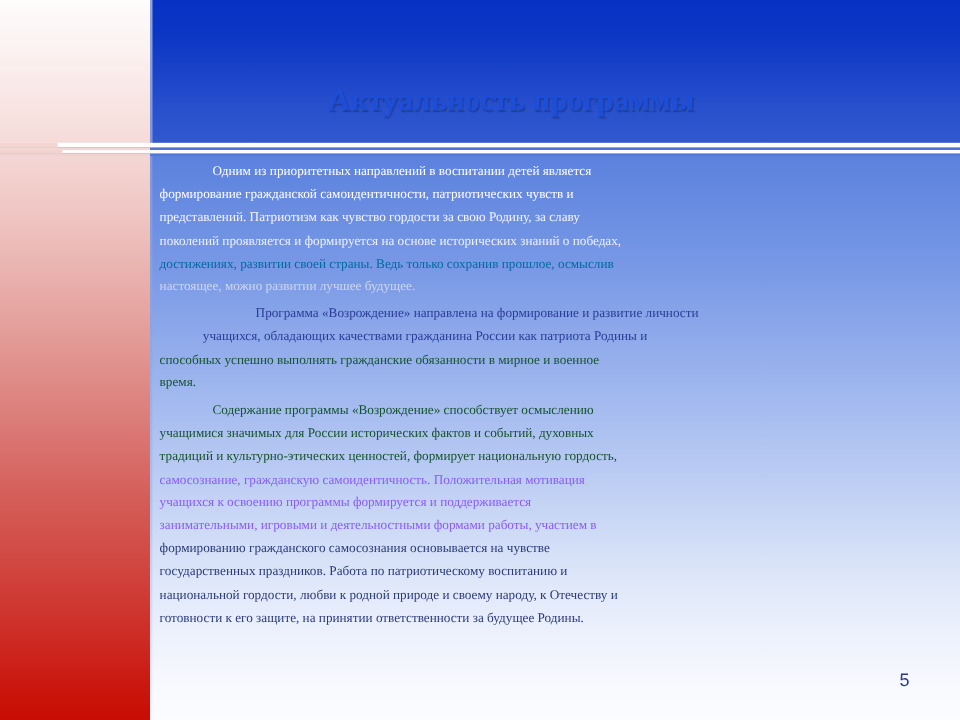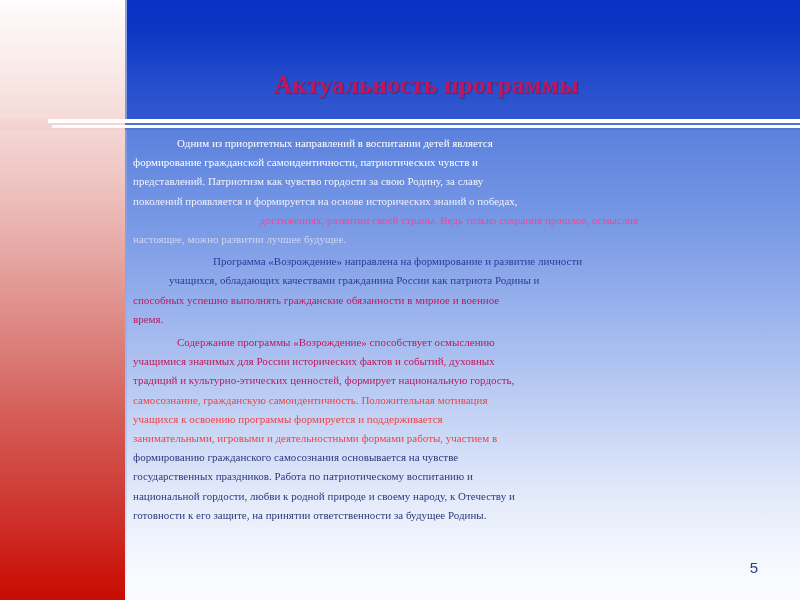--- a/index.html
+++ b/index.html
@@ -83,21 +83,21 @@
         #d8e2f7 88%,
         #f2f5fd 100%);
   }
 
   
   .slide-title {
     position: absolute;
     left: 127px; top: 72px;
     width: 599px;
     text-align: center;
-    color: #be185d;
+    color: #1d4ed8;
     font-size: 25px;
     font-weight: bold;
     letter-spacing: 0.3px;
     line-height: 1;
     text-shadow: 1px 1px 1px rgba(0,0,0,0.25);
     white-space: nowrap;
   }
 
   
   .rule {
@@ -153,25 +153,25 @@
   .para-2 { color: #1b2f8e; margin-top: 3px !important; }
   .para-3 { color: #26347f; margin-top: 4px !important; }
 
   
   .ln { display: block; text-indent: 0; }
   .ln.indent { text-indent: 44px; }
 
   .c1 { color: #ffffff; }
   .c2 { color: #f4f6fd; }
   .c3 { color: #eef1fb; }
-  .c4 { color: #ec4899; text-align: center; }
+  .c4 { color: #0369a1; }
   .c5 { color: #cdd6f1; }
   .c6 { color: #2b3c96; margin-left: 36px; }
-  .c7 { color: #be185d; }
-  .c8 { color: #ef4444; }
+  .c7 { color: #14532d; }
+  .c8 { color: #8b5cf6; }
   .c9 { color: #2b3a7a; }
 
   
   .page-number {
     position: absolute;
     right: 42px; bottom: 24px;
     color: #2c3a86;
     font-size: 15px;
     font-family: "Liberation Sans", sans-serif;
   }

